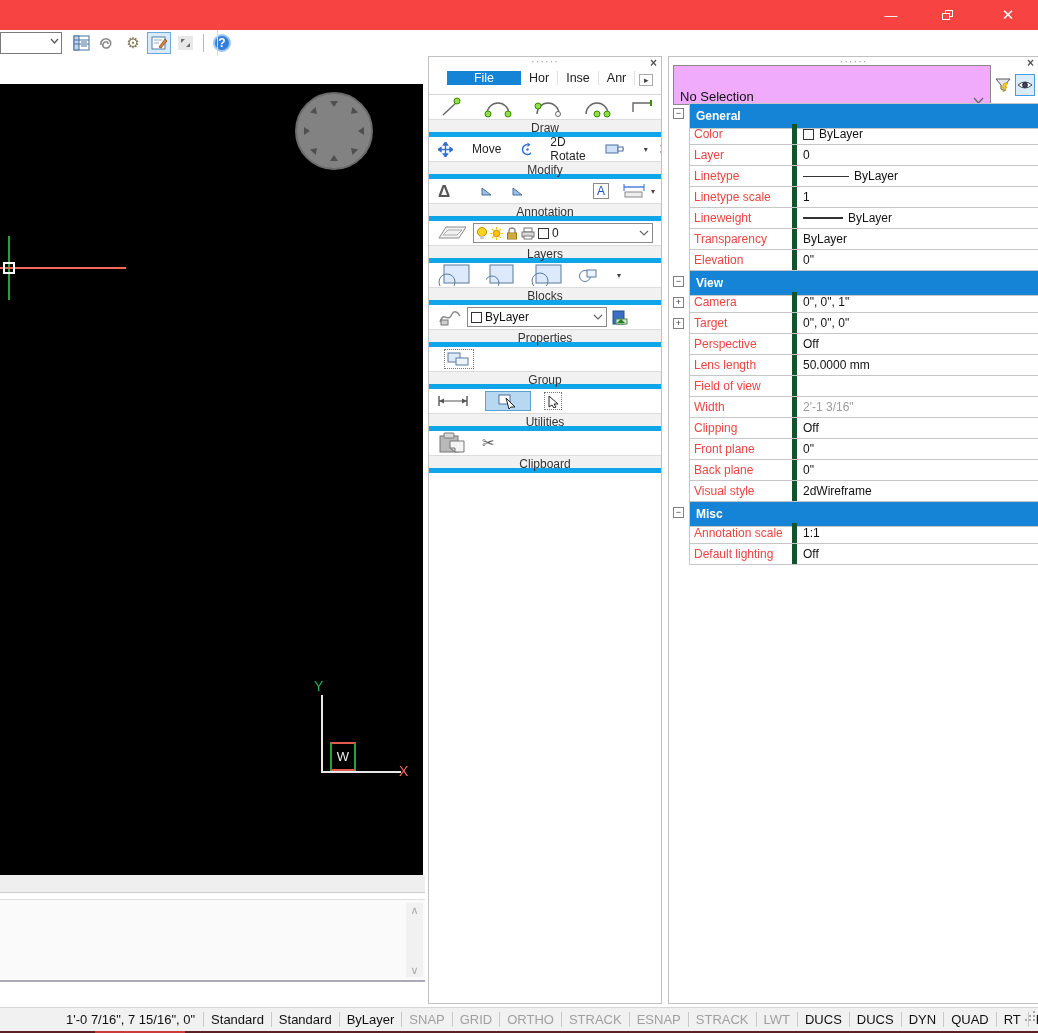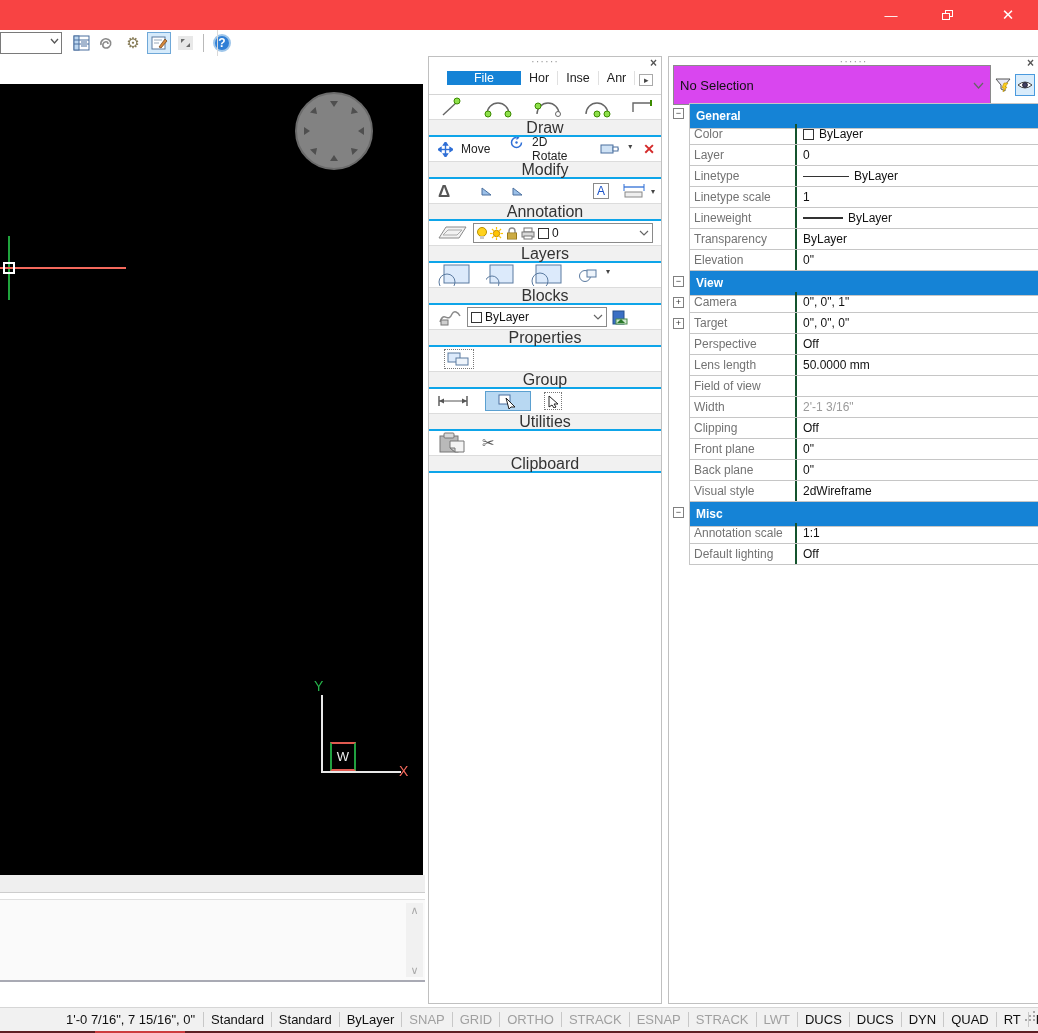--- a/index.html
+++ b/index.html
@@ -46,48 +46,48 @@
   .props{left:668px;width:370px;height:948px;border-right:none}
   .pal-head{position:relative;height:14px}
   .drag-dots{position:absolute;left:50%;transform:translateX(-50%);top:-2px;color:#9a9a9a;font-size:11px;letter-spacing:1px}
   .pal-close{position:absolute;right:4px;top:0;color:#555;font-size:12px;font-weight:bold;line-height:12px;cursor:default}
   
   .tabs{height:24px;display:flex;align-items:flex-start;padding-left:18px;border-bottom:1px solid #d5d5d5;font-size:12.5px}
   .tab{display:flex;align-items:center;justify-content:center;padding:0 8px;border-right:1px solid #e0e0e0;color:#222}
   .tab.active{background:#1583d6;color:#fff;border-right:none;width:74px}
   .tab-overflow{width:14px;margin-left:4px;margin-top:3px;margin-bottom:3px;border:1px solid #aaa;display:flex;align-items:center;justify-content:center;font-size:9px;color:#444}
   .sec-icons{height:24px;display:flex;align-items:center;gap:5px;padding:0 6px 0 9px;overflow:hidden}
-  .sec-label{height:18px;background:#f1f1f1;border-top:1px solid #dcdcdc;border-bottom:2px solid #0ea5e9;text-align:center;font-size:16px;color:#333;line-height:16px}
-  .rb-btn{display:flex;align-items:flex-start;gap:8px;font-size:12px;color:#222}
+  .sec-label{height:18px;background:#f1f1f1;border-top:1px solid #dcdcdc;border-bottom:5px solid #0ea5e9;text-align:center;font-size:12px;color:#333;line-height:16px}
+  .rb-btn{display:flex;align-items:center;gap:19px;font-size:12px;color:#222}
   .erase{color:#d42a2a;font-weight:bold;font-size:14px;margin-left:6px}
   .drop-arrow{font-size:8px;color:#444}
   .delta{font-size:17px;font-weight:bold;color:#565656;line-height:1}
   .a-box{width:16px;height:16px;border:1px solid #8a8a8a;color:#1a52c8;font-size:12px;display:flex;align-items:center;justify-content:center;margin-left:auto}
   .combo{display:flex;align-items:center;gap:3px;height:20px;border:1px solid #8a8a8a;background:#fff;padding:0 3px}
   .layer-combo{width:180px}
   .bylayer-combo{width:140px}
   .combo .grow{flex:1}
   .swatch{width:11px;height:11px;border:1px solid #333;background:#fff;display:inline-block}
   .qsel{width:46px;height:20px;background:#b8d8f2;border:1px solid #5ba0d0;display:flex;align-items:center;justify-content:center}
   .dotted-ico{border:1px dotted #777;display:flex;align-items:center;justify-content:center}
   .scissors{font-size:15px;color:#5a5a5a}
   .gear{font-size:15px;color:#857a55}
   
   .sel-row{position:absolute;left:4px;top:16px;width:362px;height:24px;display:flex;align-items:center}
-  .sel-combo{width:322px;height:40px;border:1px solid #8a8a8a;background:#d946ef;display:flex;align-items:center;padding:0 6px;font-size:13px;color:#111}
+  .sel-combo{width:322px;height:40px;border:1px solid #8a8a8a;background:#f0abfc;display:flex;align-items:flex-end;padding:0 6px;font-size:13px;color:#111}
   .sel-combo .grow{flex:1}
   .mini-btn{width:20px;height:22px;margin-left:2px;display:flex;align-items:center;justify-content:center}
   .mini-btn.sel{background:#d9ecfb;border:1px solid #4a9ade}
   .prop-grid{position:absolute;left:4px;top:46px;width:366px}
   .p-row{display:flex;height:21px;font-size:12px}
   .p-gutter{width:16px;display:flex;align-items:center;justify-content:flex-start}
   .p-box{width:11px;height:11px;border:1px solid #808080;font-size:9px;line-height:9px;text-align:center;color:#333;background:#fff}
   .p-main{flex:1;display:flex;border-left:1px solid #c6c6c6;border-bottom:1px solid #c6c6c6}
   .p-row:first-child .p-main, .p-row.first .p-main{border-top:1px solid #c6c6c6}
-  .p-label{width:107px;padding:0 4px;display:flex;align-items:center;border-right:2px solid #14532d;color:#737373}
+  .p-label{width:107px;padding:0 4px;display:flex;align-items:center;border-right:5px solid #14532d;color:#ef4444}
   .p-value{flex:1;padding:0 6px;display:flex;align-items:center;gap:5px;color:#111}
   .p-value.muted{color:#9b9b9b}
   .p-head{flex:1;background:#1583d6;color:#fff;font-weight:bold;display:flex;align-items:center;padding:12px 6px;border-bottom:1px solid #c6c6c6}
   .lt-line{display:inline-block;width:46px;height:1px;background:#333}
   .lw-line{display:inline-block;width:40px;height:2px;background:#333}
   
   .statusbar{position:absolute;left:0;top:1007px;width:1038px;height:24px;background:#f1f1f1;border-top:1px solid #d6d6d6;display:flex;align-items:center;padding-left:58px;font-size:13px;white-space:nowrap}
   .coords{padding:0 8px;color:#101010;border-right:1px solid #c8c8c8}
   .st-item{padding:0 7px;color:#101010;border-right:1px solid #c8c8c8;display:flex;align-items:center;gap:4px}
   .st-item.off{color:#a0a0a0}

